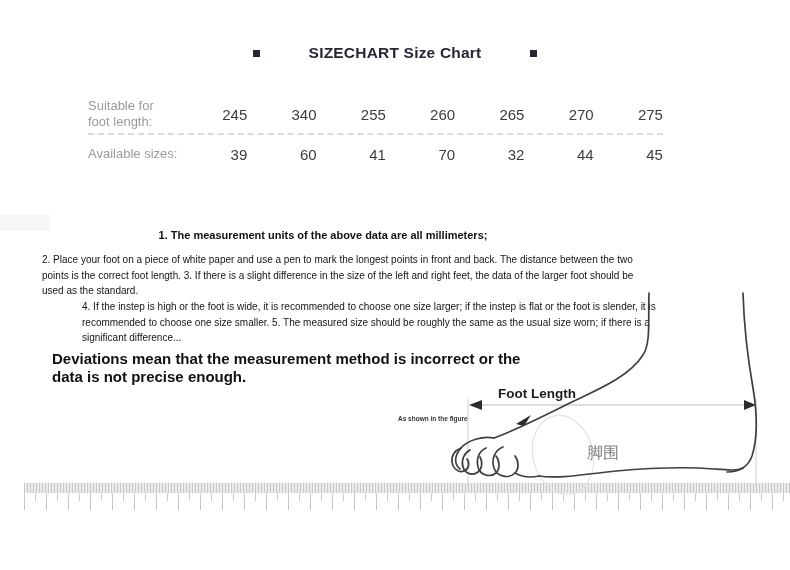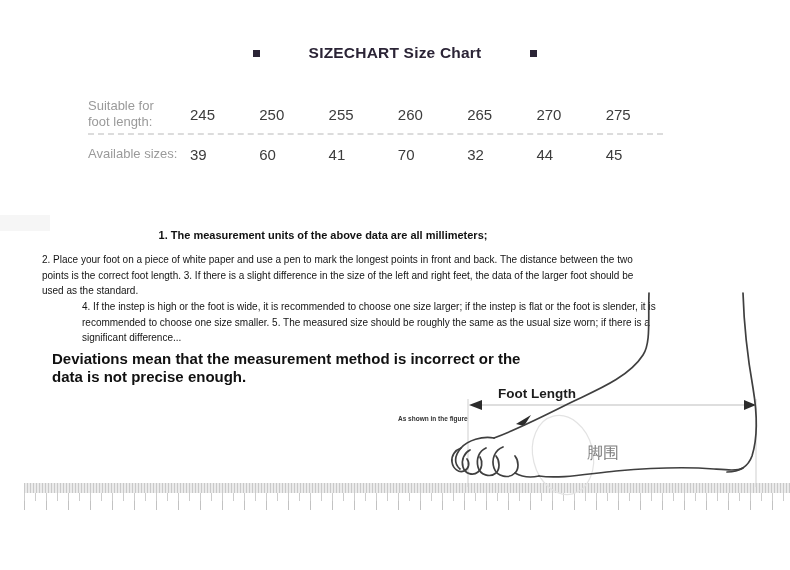--- a/index.html
+++ b/index.html
@@ -22,27 +22,27 @@
   .title-sq {
     width:7px; height:7px; background:#2b2436; display:inline-block;
   }
   .title-text {
     margin:0 18px;
     font-size:15.5px; font-weight:700; color:#2b2436; letter-spacing:.2px;
   }
 
   
   .size-table { left:88px; top:95px; width:575px; }
-  .size-row { display:flex; align-items:center; height:38px;gap:12px; }
+  .size-row { display:flex; align-items:center; height:38px; }
   .size-label {
     width:90px; font-size:13px; line-height:16px;
     color:#9a9a9a; font-weight:400;
   }
   .size-cell {
-    flex:1; text-align:left; font-size:15px; color:#3c3c3c; font-weight:400;
+    flex:1; text-align:right; font-size:15px; color:#3c3c3c; font-weight:400;
   }
   .size-divider { border-top:2px dashed #dcdcdc; height:0; width:575px; }
 
   
   .note1 {
     left:43px; top:229px; width:560px;
     font-size:11px; font-weight:700; color:#111;text-align:center;
   }
   .note-para {
     left:42px; top:252px; width:598px;
@@ -79,21 +79,21 @@
 <div class="abs title-row">
   <span class="title-sq"></span>
   <span class="title-text">SIZECHART Size Chart</span>
   <span class="title-sq"></span>
 </div>
 
 <div class="abs size-table">
   <div class="size-row">
     <div class="size-label">Suitable for foot length:</div>
     <div class="size-cell">245</div>
-    <div class="size-cell">250</div>
+    <div class="size-cell">340</div>
     <div class="size-cell">255</div>
     <div class="size-cell">260</div>
     <div class="size-cell">265</div>
     <div class="size-cell">270</div>
     <div class="size-cell">275</div>
   </div>
   <div class="size-divider"></div>
   <div class="size-row">
     <div class="size-label">Available sizes:</div>
     <div class="size-cell">39</div>

